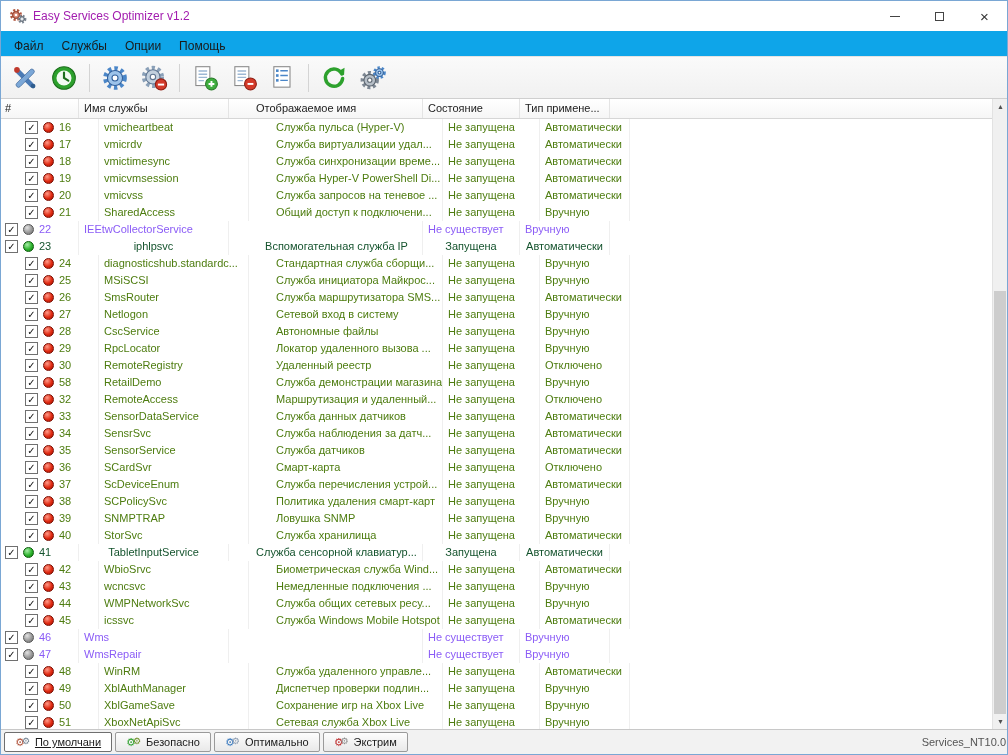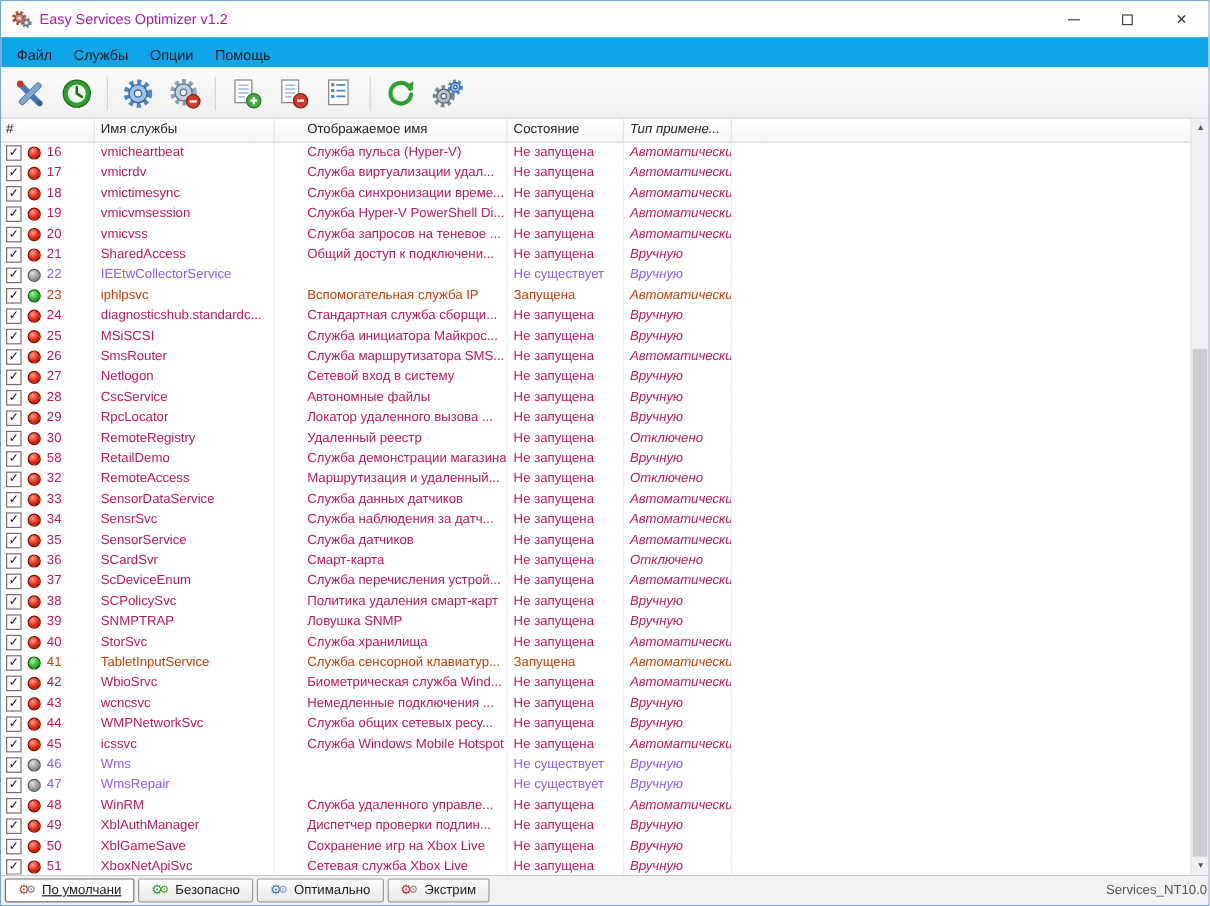--- a/index.html
+++ b/index.html
@@ -32,24 +32,24 @@
   .cols{width:993px;display:flex;flex-direction:column;overflow:hidden;}
   .thead{display:flex;height:20px;flex:0 0 20px;background:linear-gradient(#ffffff,#f6f6f6);border-bottom:1px solid #d6d6d6;}
   .hc{font-size:11px;color:#222;padding:0 5px;line-height:19px;border-right:1px solid #e4e4e4;overflow:hidden;white-space:nowrap;}
   .tbody{flex:1;overflow:hidden;}
   .trow{display:flex;height:17px;background:#fff;}
   .cell{font-size:11px;line-height:17px;height:17px;padding:0 5px;overflow:hidden;white-space:nowrap;border-right:1px solid #efefef;}
   .c0{width:78px;display:flex;align-items:center;gap:5px;padding:0 0 0 4px;}
   .c1{width:150px;}
   .c2{width:172px;margin-left:22px;}
   .c3{width:97px;}
-  .c4{width:90px;font-style:italic;}
+  .c4{width:90px;}
   .cfill{flex:1;border-right:none;}
-  .st-stopped{color:#be185d;}
-  .st-running{color:#c2410c;}
+  .st-stopped{color:#4d7c0f;padding-left:20px;}
+  .st-running{color:#14532d;text-align:center;}
   .st-missing{color:#8b5cf6;}
   .cb{width:13px;height:13px;flex:0 0 13px;border:1px solid #707070;background:#fff;
       display:inline-flex;align-items:center;justify-content:center;font-size:10px;color:#111;}
   .cb:not(.unchecked)::after{content:"✓";}
   .dot{width:11px;height:11px;flex:0 0 11px;border-radius:50%;border:1px solid #666;}
   .dot-stopped{background:radial-gradient(circle at 35% 30%,#ff9a88,#e02a12 55%,#9e1000);border-color:#7a0c00;}
   .dot-running{background:radial-gradient(circle at 35% 30%,#a7eda7,#2eb32e 55%,#0c7a0c;);background:radial-gradient(circle at 35% 30%,#a7eda7,#2eb32e 55%,#0c7a0c);border-color:#0a5c0a;}
   .dot-missing{background:radial-gradient(circle at 35% 30%,#e2e2e2,#9a9a9a 55%,#6b6b6b);border-color:#555;}
   .num{font-size:11px;}
   

